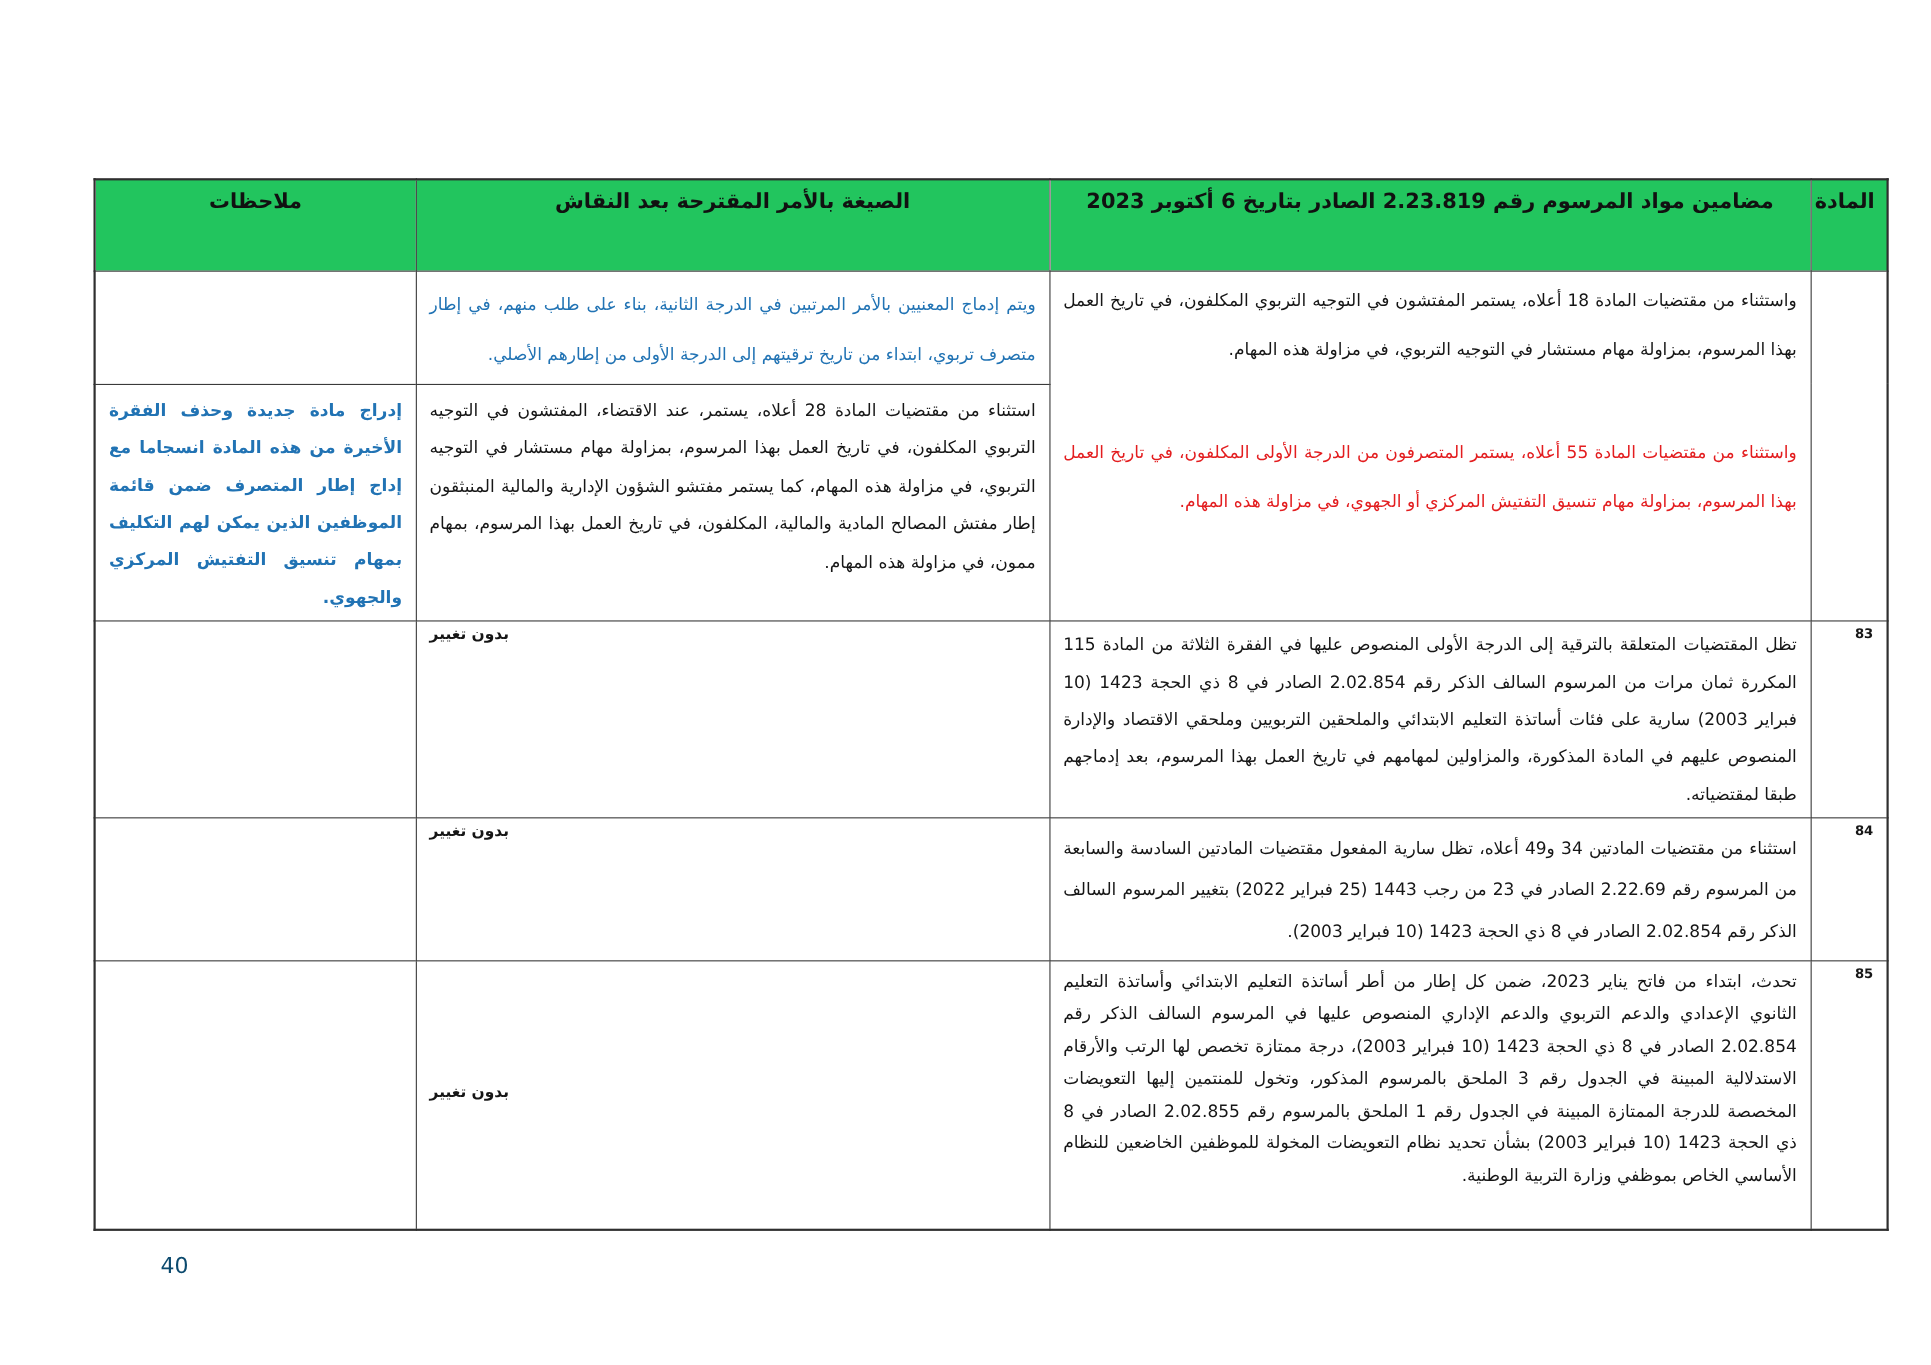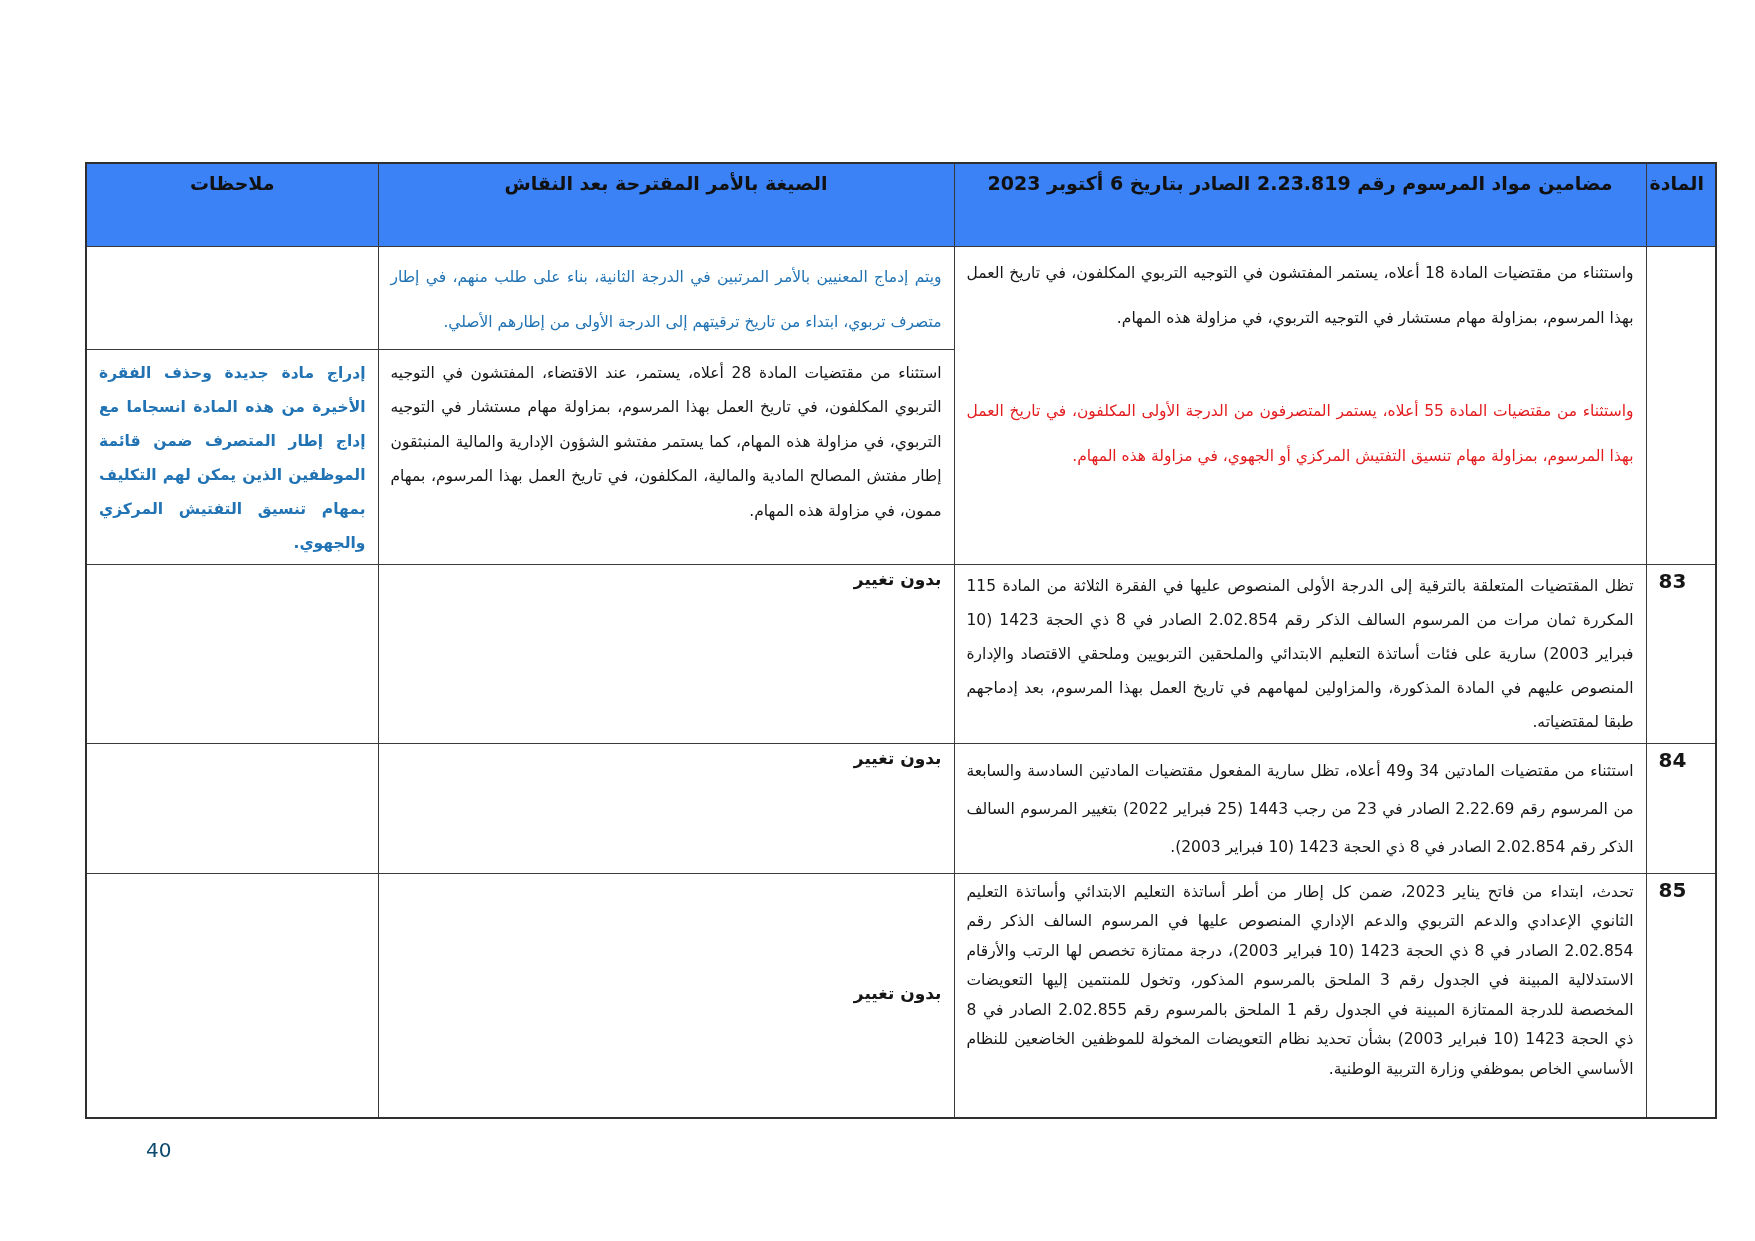--- a/index.html
+++ b/index.html
@@ -32,33 +32,33 @@
   col.c-notes{width:292px;}
 
   tr.hrow{height:83px;}
   tr.r1a{height:103px;}
   tr.r1b{height:210px;}
   tr.r83{height:174px;}
   tr.r84{height:130px;}
   tr.r85{height:245px;}
 
   th.hcell{
-    background:#3b82f6;
+    background:#22c55e;
     font-weight:bold;
     font-size:19px;
     text-align:center;
     vertical-align:middle;
     line-height:30px;
     color:#111;
   }
   td.article-cell{
-    text-align:left;
+    text-align:right;
     vertical-align:middle;
     font-weight:bold;
-    font-size:20px;
+    font-size:12px;
   }
   .para{
     direction:rtl;
     text-align:justify;
     font-size:15.5px;
   }
   td.content-r1{padding-top:12px;}
   .content-main{line-height:45px;}
   .content-exception{
     line-height:45px;
@@ -78,23 +78,23 @@
   .note-blue{
     color:#2173b4;
     font-weight:bold;
     line-height:34px;
     padding-top:2px;
   }
   .content-83{line-height:34px;}
   .content-84{line-height:38px;padding-top:4px;}
   .content-85{line-height:29.5px;}
   td.nochange-cell{
-    text-align:right;
+    text-align:left;
     font-weight:bold;
-    font-size:17px;
+    font-size:14px;
     padding-top:8px;
   }
   td.nochange-cell.vcenter{vertical-align:middle;padding-top:0;}
   .page-number{
     position:absolute;
     left:146px;top:1138px;
     font-size:20px;
     color:#0c4a6e;
   }
 </style>

